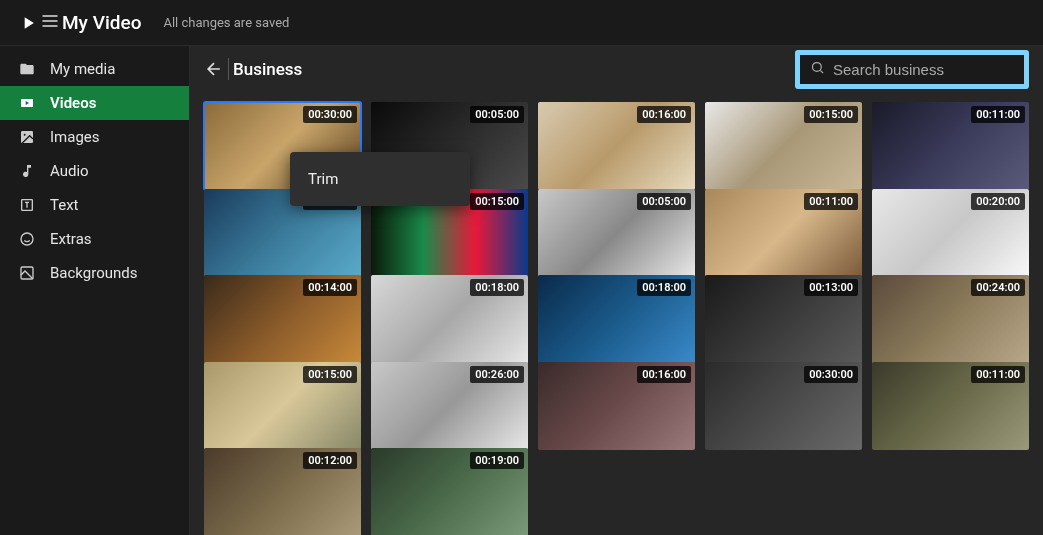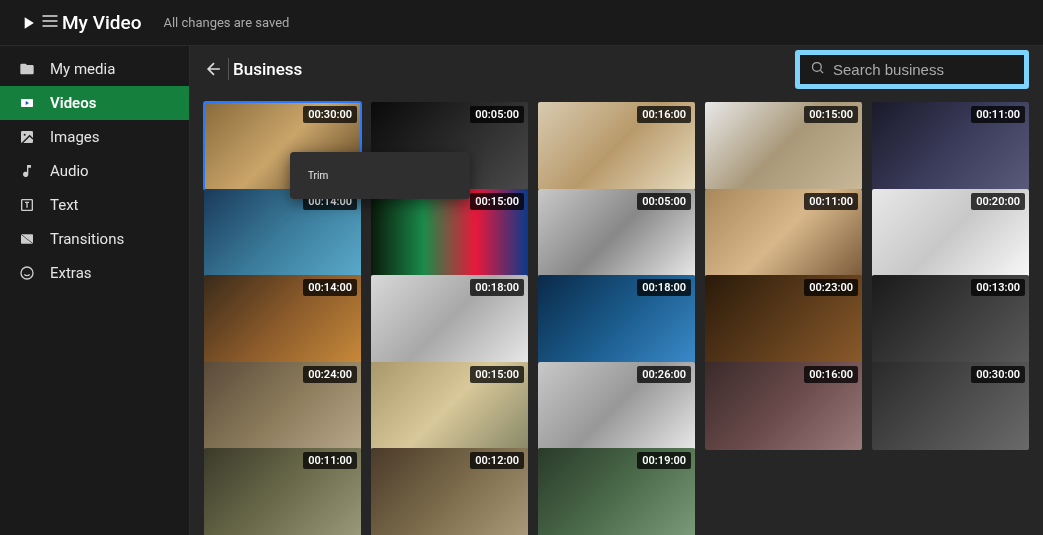--- a/index.html
+++ b/index.html
@@ -121,21 +121,21 @@
     top: 152px;
     background: #2f2f2f;
     border-radius: 4px;
     box-shadow: 0 4px 16px rgba(0,0,0,0.5);
     padding: 10px 0;
     min-width: 180px;
     z-index: 100;
   }
   .context-item {
     padding: 8px 18px;
-    font-size: 10px;
+    font-size: 15px;
     color: #eee;
     cursor: pointer;
   }
   
   .tv0{background:linear-gradient(135deg,#8a6a3a,#c9a56a,#5a4020)}
   .tv1{background:linear-gradient(135deg,#0b1a2a,#1a3a5a,#2a5a8a)}
   .tv2{background:linear-gradient(135deg,#1a2a3a,#3a5a7a,#5a7a9a)}
   .tv3{background:linear-gradient(135deg,#0a0a0a,#2a2a2a,#4a4a4a)}
   .tv4{background:linear-gradient(135deg,#d8cab0,#b89a6a,#e8dcc0)}
   .tv5{background:linear-gradient(135deg,#e8e8e8,#a89878,#c8b898)}
@@ -220,35 +220,35 @@
       <span class="icon">
           <svg width="16" height="16" viewBox="0 0 24 24" fill="none" stroke="#ccc" stroke-width="2">
             <rect x="4" y="4" width="16" height="16" rx="1"></rect>
             <path d="M9 8h6M12 8v8"></path>
           </svg>
         </span>
       <span>Text</span>
     </div>
     <div class="sidebar-item">
       <span class="icon">
-          <svg width="16" height="16" viewBox="0 0 24 24" fill="#ccc">
-            <rect x="3" y="5" width="18" height="14" rx="1"></rect>
-            <path d="M3 5l18 14" stroke="#1a1a1a" stroke-width="1"></path>
-          </svg>
-        </span>
-      <span>Transitions</span>
-    </div>
-    <div class="sidebar-item">
-      <span class="icon">
           <svg width="16" height="16" viewBox="0 0 24 24" fill="none" stroke="#ccc" stroke-width="2">
             <circle cx="12" cy="12" r="9"></circle>
             <path d="M8 14s1.5 2 4 2 4-2 4-2M9 9h.01M15 9h.01"></path>
           </svg>
         </span>
       <span>Extras</span>
+    </div>
+    <div class="sidebar-item">
+      <span class="icon">
+          <svg width="16" height="16" viewBox="0 0 24 24" fill="none" stroke="#ccc" stroke-width="2">
+            <rect x="3" y="3" width="18" height="18" rx="2"></rect>
+            <path d="M3 15l6-6 12 12"></path>
+          </svg>
+        </span>
+      <span>Backgrounds</span>
     </div>
   </div>
 
   <div class="main">
     <div class="main-header">
       <span class="back-icon">
         <svg width="20" height="20" viewBox="0 0 24 24" fill="none" stroke="#ddd" stroke-width="2">
             <path d="M19 12H5M12 19l-7-7 7-7"></path>
           </svg>
       </span>
@@ -313,24 +313,20 @@
         </div>
         <div class="thumb">
           <div class="thumb-visual tv13"></div>
           <span class="duration">00:18:00</span>
         </div>
         <div class="thumb">
           <div class="thumb-visual tv14"></div>
           <span class="duration">00:18:00</span>
         </div>
         <div class="thumb">
-          <div class="thumb-visual tv15"></div>
-          <span class="duration">00:23:00</span>
-        </div>
-        <div class="thumb">
           <div class="thumb-visual tv16"></div>
           <span class="duration">00:13:00</span>
         </div>
         <div class="thumb">
           <div class="thumb-visual tv17"></div>
           <span class="duration">00:24:00</span>
         </div>
         <div class="thumb">
           <div class="thumb-visual tv18"></div>
           <span class="duration">00:15:00</span>

